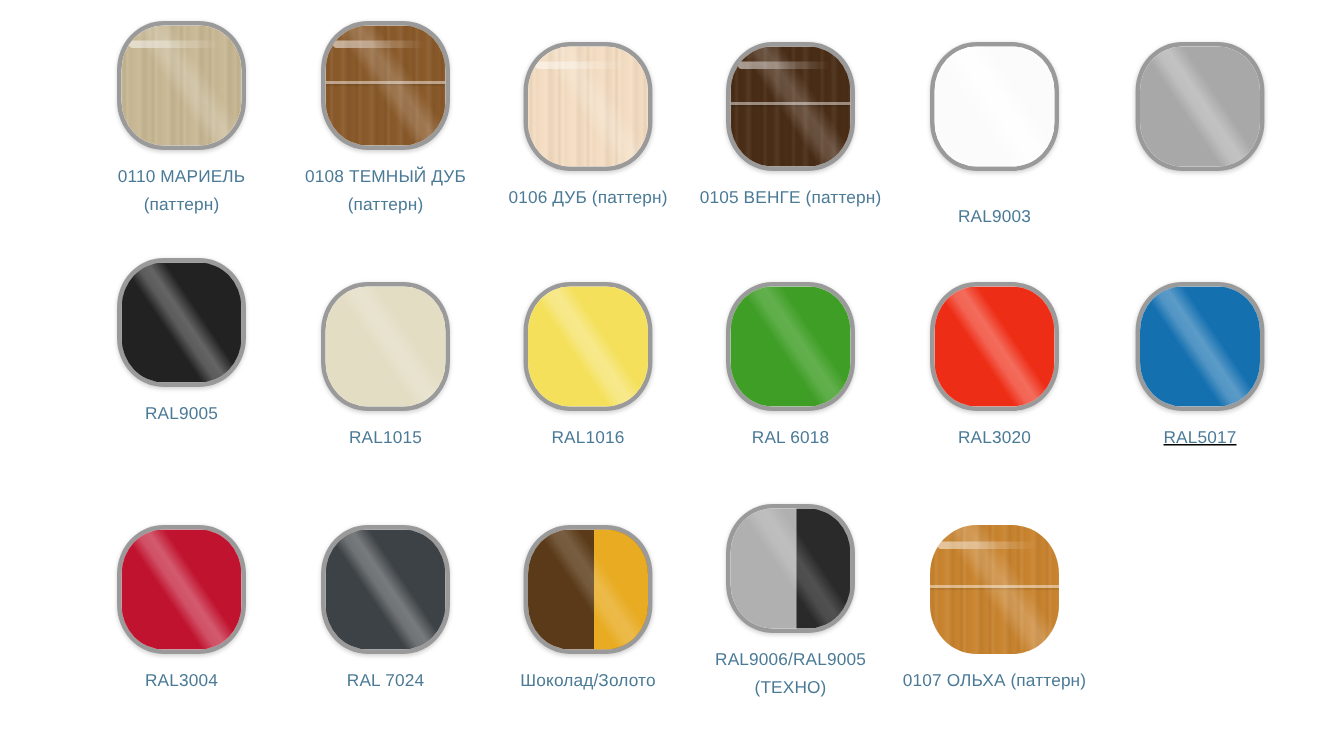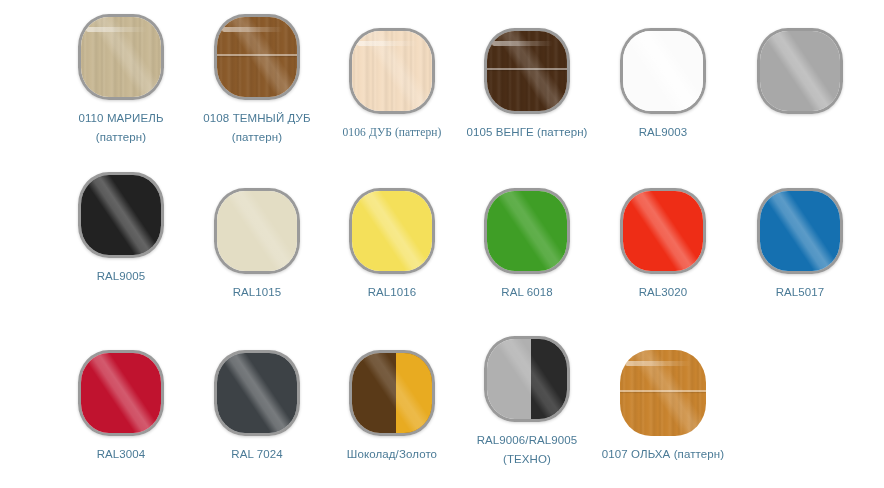--- a/index.html
+++ b/index.html
@@ -178,42 +178,42 @@
         <div class="chip bordered">
           <div class="fill wood" style="background: rgb(138, 90, 42);"></div>
           <div class="seam" style="top: 46%;"></div>
           <div class="sheen-top"></div>
           <div class="gloss soft"></div>
         </div>
       </div>
       <div class="swatch-label">0108 ТЕМНЫЙ ДУБ
 (паттерн)</div>
     </div>
-    <div class="swatch-cell" style="left: 317px; top: 28px; font-family: Liberation Serif, serif;">
+    <div class="swatch-cell" style="left: 317px; top: 28px;">
       <div class="chip-wrap">
         <div class="chip bordered">
           <div class="fill wood" style="background: rgb(244, 221, 194);"></div>
           <div class="sheen-top"></div>
           <div class="gloss soft"></div>
         </div>
       </div>
       <div class="swatch-label">0106 ДУБ (паттерн)</div>
     </div>
     <div class="swatch-cell" style="left: 452px; top: 28px;">
       <div class="chip-wrap">
         <div class="chip bordered">
           <div class="fill wood" style="background: rgb(74, 45, 22);"></div>
           <div class="seam" style="top: 46%;"></div>
           <div class="sheen-top"></div>
           <div class="gloss soft"></div>
         </div>
       </div>
       <div class="swatch-label">0105 ВЕНГЕ (паттерн)</div>
     </div>
-    <div class="swatch-cell" style="left: 588px; top: 28px;">
+    <div class="swatch-cell" style="left: 588px; top: 28px; gap: 13px;">
       <div class="chip-wrap">
         <div class="chip bordered">
           <div class="fill solid" style="background: rgb(251, 251, 251);"></div>
           <div class="gloss strong"></div>
         </div>
       </div>
       <div class="swatch-label">RAL9003</div>
     </div>
     <div class="swatch-cell" style="left: 725px; top: 28px;">
       <div class="chip-wrap">
@@ -261,21 +261,21 @@
     </div>
     <div class="swatch-cell" style="left: 588px; top: 188px;">
       <div class="chip-wrap">
         <div class="chip bordered">
           <div class="fill solid" style="background: rgb(238, 45, 22);"></div>
           <div class="gloss"></div>
         </div>
       </div>
       <div class="swatch-label">RAL3020</div>
     </div>
-    <div class="swatch-cell" style="left: 725px; top: 188px;">
+    <div class="swatch-cell" style="left: 725px; top: 188px; text-decoration: underline;">
       <div class="chip-wrap">
         <div class="chip bordered">
           <div class="fill solid" style="background: rgb(21, 112, 176);"></div>
           <div class="gloss"></div>
         </div>
       </div>
       <div class="swatch-label">RAL5017</div>
     </div>
     <div class="swatch-cell" style="left: 46px; top: 350px;">
       <div class="chip-wrap">

